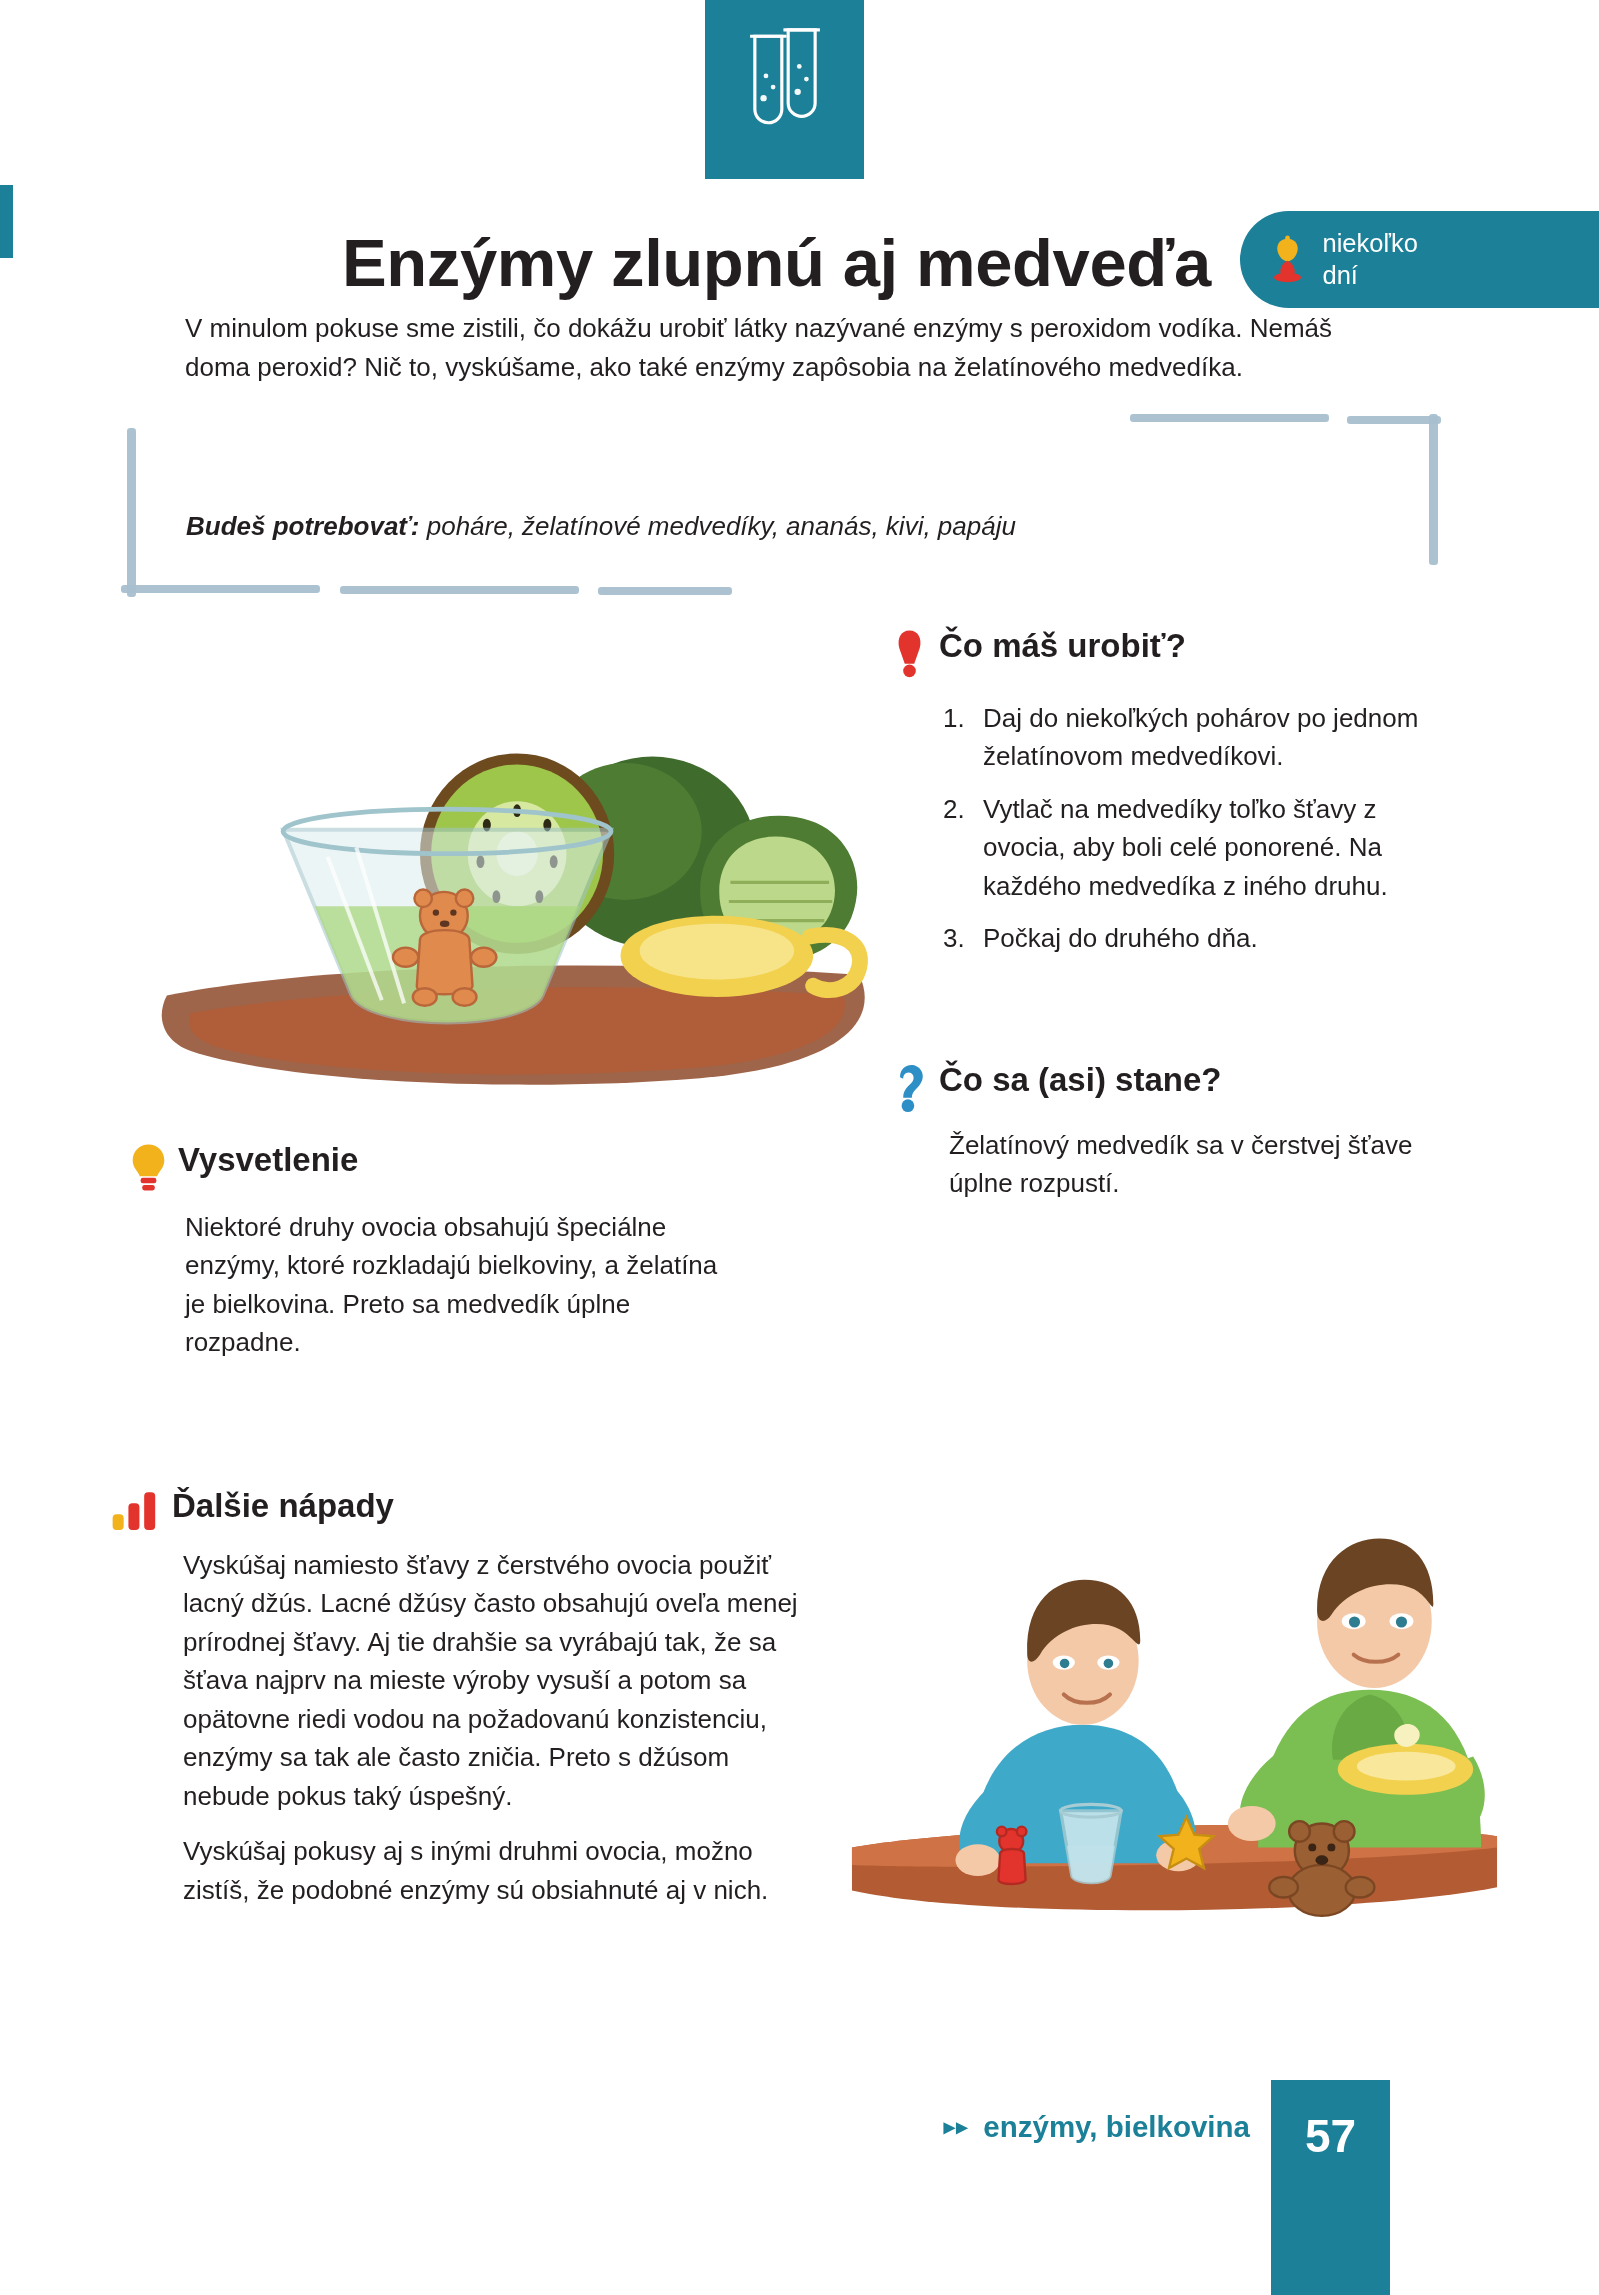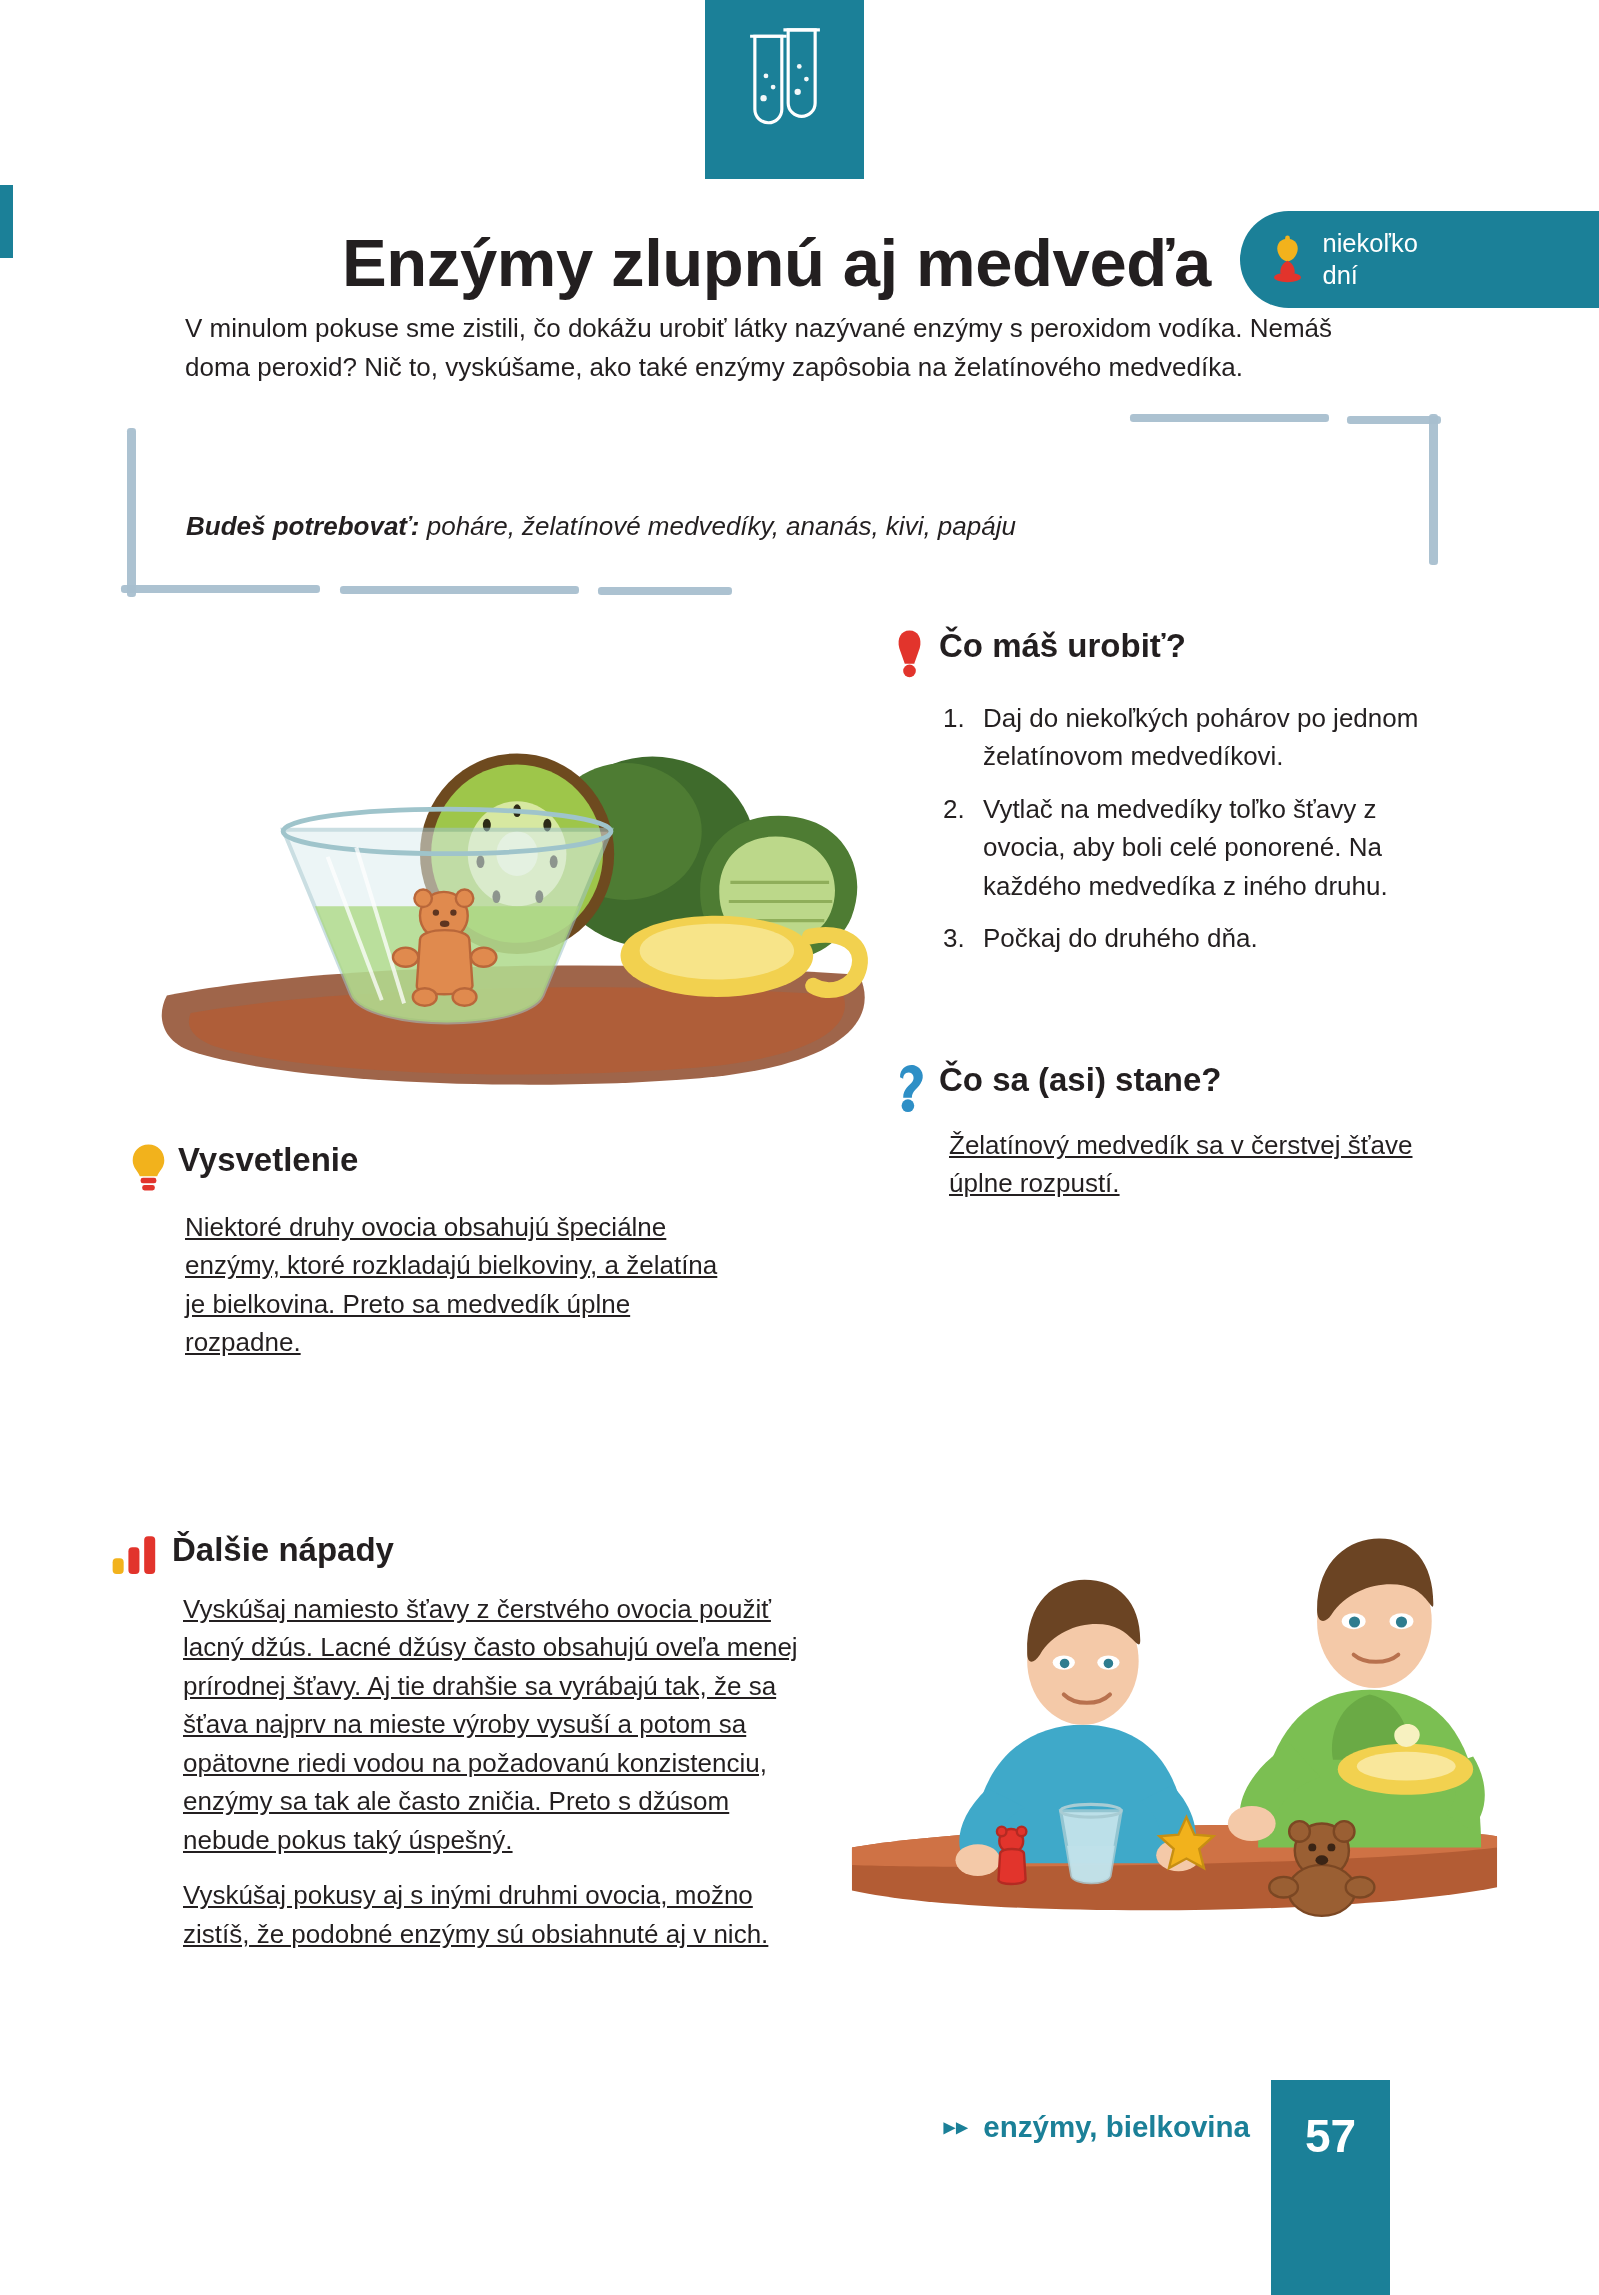--- a/index.html
+++ b/index.html
@@ -166,31 +166,30 @@
     position: absolute;
     left: 0;
     top: 0;
   }
 
   .body-text {
     margin-top: 12.7px;
     font-size: 26px;
     line-height: 1.48;
     color: #231f20;
-    text-decoration: underline;
   }
 
   .sec-what-todo { left: 892px; top: 629px; width: 573px; }
   .sec-what-happens { left: 892px; top: 1063px; width: 589px; }
   .sec-what-happens .body-text { margin-left: 57px; margin-top: 11px; }
 
   .sec-explanation { left: 131px; top: 1143px; width: 605px; }
   .sec-explanation .body-text { margin-left: 54px; }
 
-  .sec-more-ideas { left: 111px; top: 1489px; width: 701px; margin-top: 44px; }
+  .sec-more-ideas { left: 111px; top: 1489px; width: 701px; }
   .sec-more-ideas .body-text { margin-left: 72px; }
   .sec-more-ideas .body-text p { margin: 0 0 17.5px 0; }
 
   
   .illus2 {
     position: absolute;
     left: 844px;
     top: 1473px;
     width: 661px;
     height: 478px;

